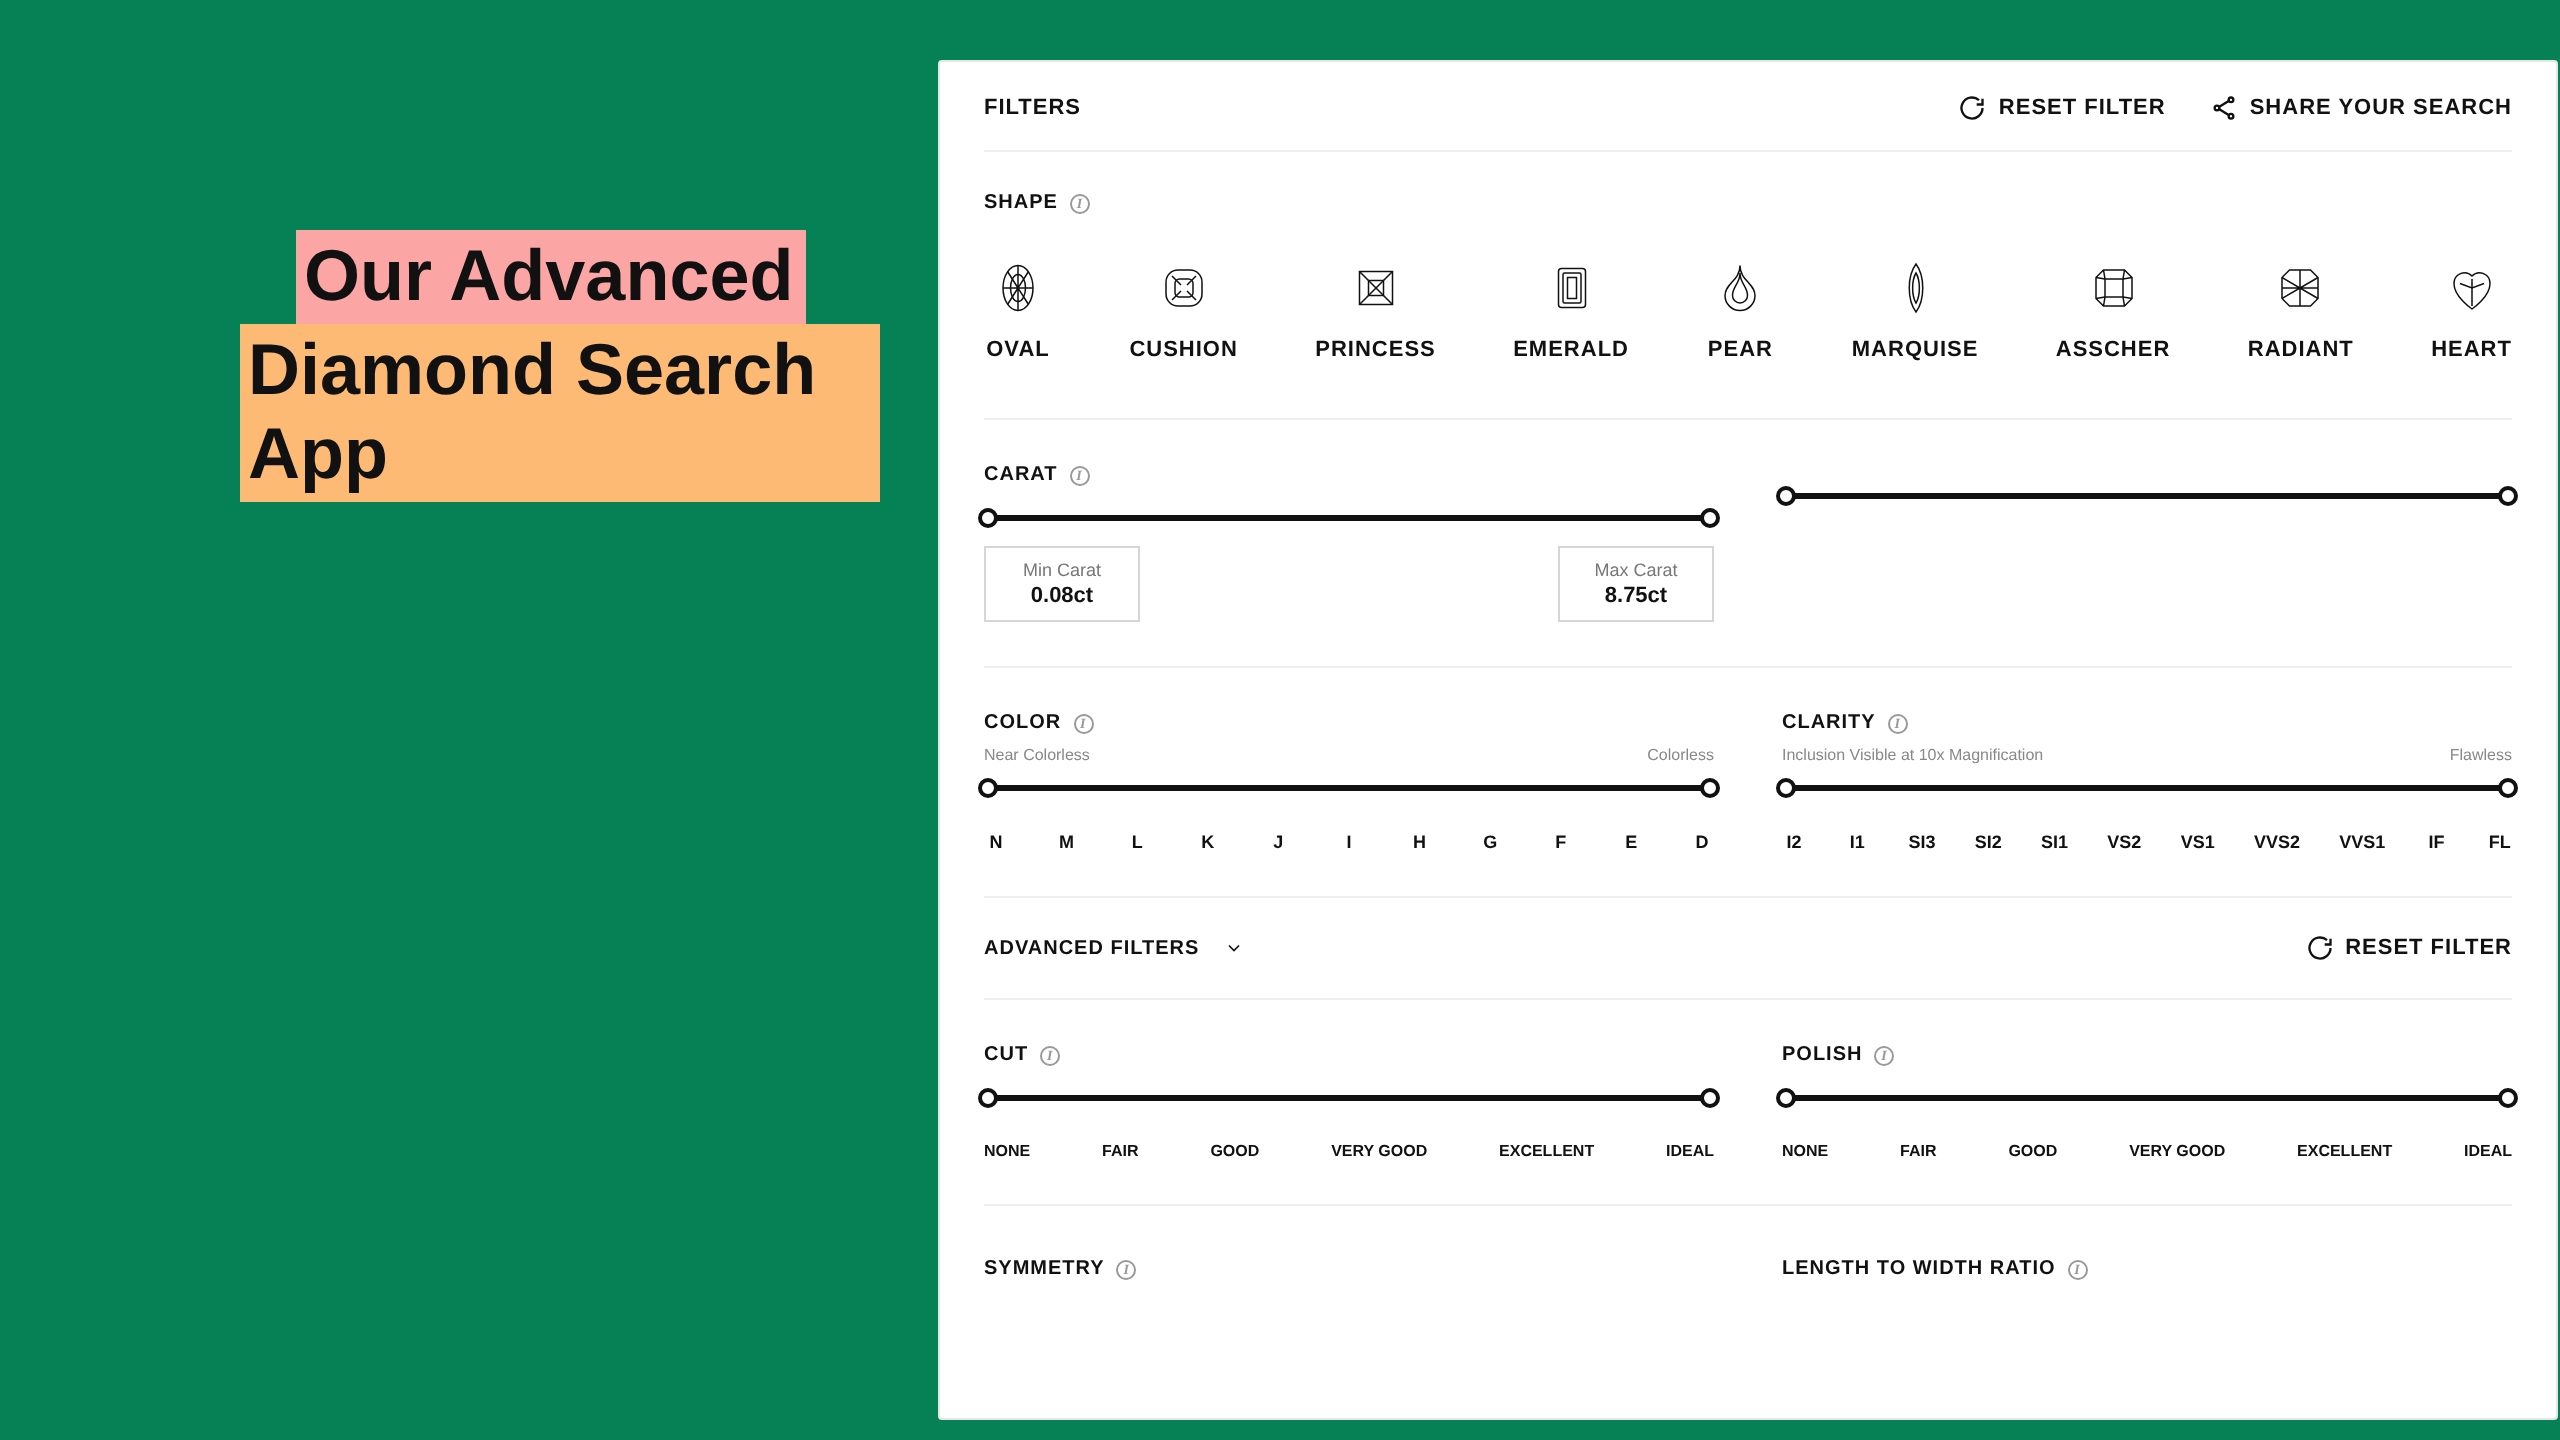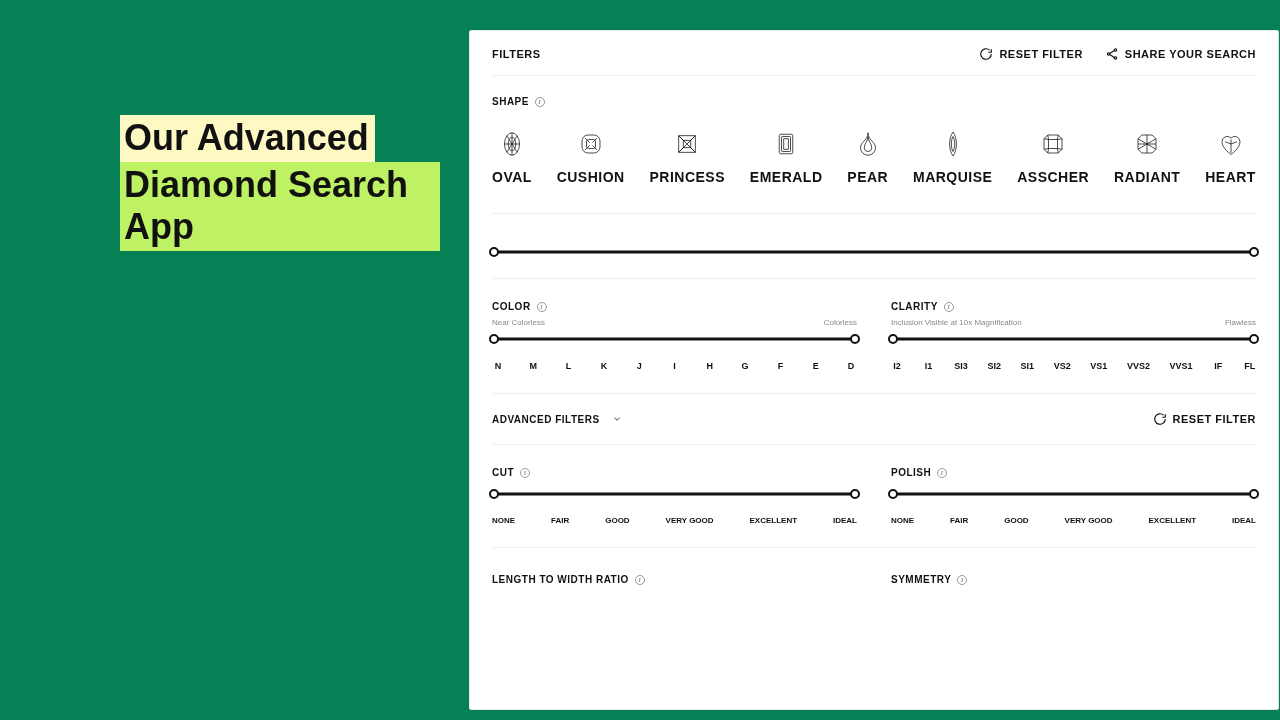--- a/index.html
+++ b/index.html
@@ -19,22 +19,22 @@
     color: #ffffff;
   }
   .headline {
     font-family: Arial, Helvetica, sans-serif;
     font-size: 36px;
     line-height: 1.15;
     font-weight: 600;
     color: #111;
   }
   .hl-line { display: inline-block; padding: 2px 6px 4px 4px; }
-  .hl-yellow { background: #fef9c3; }
-  .hl-yellow2 { background: #bef264; }
+  .hl-yellow { background: #fca5a5; margin-left: 28px; }
+  .hl-yellow2 { background: #fdba74; }
   .body-copy {
     margin-top: 22px;
     font-size: 20px;
     line-height: 1.45;
     font-weight: 400;
     color: #ffffff;
   }
 
   
   .app {
@@ -84,21 +84,21 @@
   
   .shapes {
     display: flex;
     justify-content: space-between;
     margin-top: 22px;
     padding-bottom: 28px;
     border-bottom: 1px solid #eee;
   }
   .shape-item { display: flex; flex-direction: column; align-items: center; gap: 10px; cursor: pointer; }
   .shape-item svg { width: 34px; height: 30px; stroke: #111; fill: none; stroke-width: 1; }
-  .shape-item .cap { font-size: 14px; font-weight: 700; letter-spacing: .5px; }
+  .shape-item .cap { font-size: 11px; font-weight: 700; letter-spacing: .5px; }
 
   
   .row2 { display: flex; gap: 34px; padding-top: 22px; }
   .col { flex: 1; min-width: 0; }
   .row2.sep { border-bottom: 1px solid #eee; padding-bottom: 22px; }
 
   
   .slider { position: relative; height: 8px; margin-top: 12px; }
   .track { position: absolute; left: 2px; right: 2px; top: 50%; height: 3px; background: #111; transform: translateY(-50%); }
   .handle { position: absolute; top: 50%; width: 10px; height: 10px; border: 2px solid #111; background: #fff; border-radius: 50%; transform: translate(-50%, -50%); cursor: pointer; }
@@ -247,20 +247,41 @@
           <svg viewBox="0 0 40 40">
               <path d="M20 34s-12-8-12-17a7 7 0 0 1 12-5 7 7 0 0 1 12 5c0 9-12 17-12 17z"></path>
               <path d="M20 14v18M12 17l8 3 8-3"></path>
             </svg>
           <span class="cap">HEART</span>
         </div>
       </div>
     </div>
 
     <div class="row2 sep">
+      <div class="col">
+        <div class="sec-title">
+            <span>CARAT</span>
+            <span class="info-icon"></span>
+          </div>
+        <div class="slider">
+          <div class="track"></div>
+          <div class="handle left"></div>
+          <div class="handle right"></div>
+        </div>
+        <div class="minmax">
+          <div class="mm-box">
+            <div class="mm-label">Min Carat</div>
+            <div class="mm-val">0.08ct</div>
+          </div>
+          <div class="mm-box">
+            <div class="mm-label">Max Carat</div>
+            <div class="mm-val">8.75ct</div>
+          </div>
+        </div>
+      </div>
       <div class="col">
         <div class="slider">
           <div class="track"></div>
           <div class="handle left"></div>
           <div class="handle right"></div>
         </div>
       </div>
     </div>
 
     <div class="row2 sep">
@@ -379,26 +400,26 @@
           <span>VERY GOOD</span>
           <span>EXCELLENT</span>
           <span>IDEAL</span>
         </div>
       </div>
     </div>
 
     <div class="bottom-row">
       <div class="col">
         <div class="sec-title">
+            <span>SYMMETRY</span>
+            <span class="info-icon"></span>
+          </div>
+      </div>
+      <div class="col">
+        <div class="sec-title">
             <span>LENGTH TO WIDTH RATIO</span>
-            <span class="info-icon"></span>
-          </div>
-      </div>
-      <div class="col">
-        <div class="sec-title">
-            <span>SYMMETRY</span>
             <span class="info-icon"></span>
           </div>
       </div>
     </div>
 
   </div>
 </div>
 
 </body></html>

